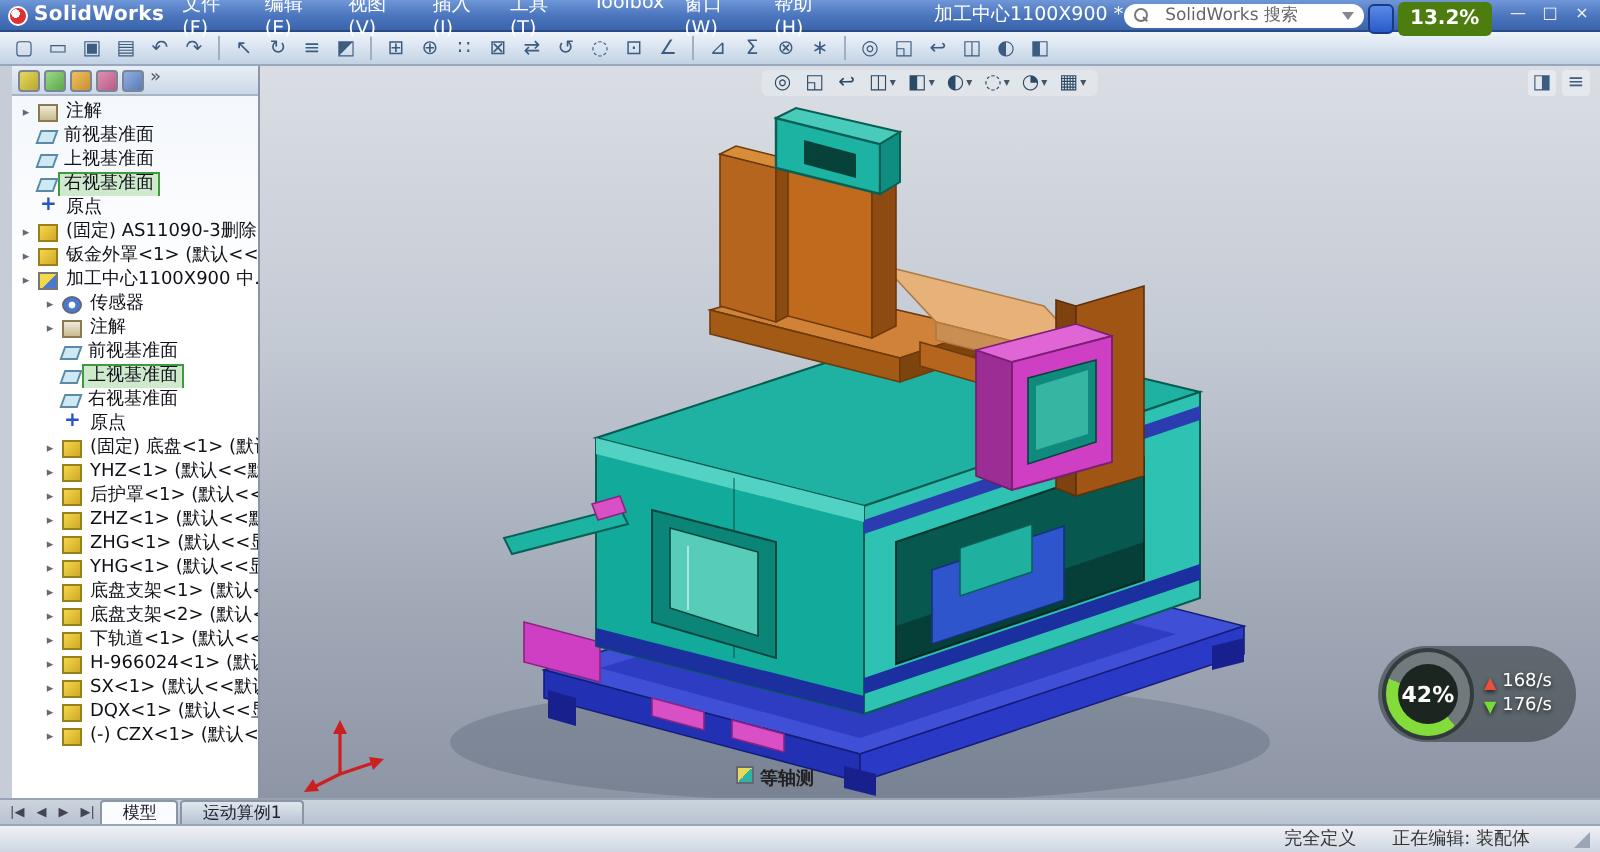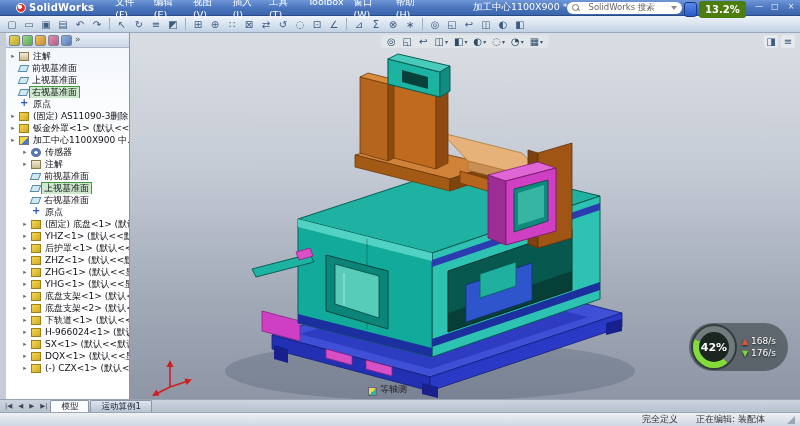--- a/index.html
+++ b/index.html
@@ -4,21 +4,21 @@
 <style>
   *{box-sizing:border-box;margin:0;padding:0}
   html,body{width:800px;height:426px;overflow:hidden;background:#888;
     font-family:"DejaVu Sans","Liberation Sans",sans-serif;}
   .app{position:relative;width:800px;height:426px;overflow:hidden;background:#cfd4dc;}
 
   
   .titlebar{height:16px;display:flex;align-items:center;
     background:linear-gradient(180deg,#6f97d8 0%,#4a74bc 55%,#3a64ac 100%);
     border-bottom:1px solid #2a4a84;color:#fff;font-size:9.5px;position:relative;z-index:30;}
-  .logo{display:flex;align-items:center;gap:3px;padding:0 16px;}
+  .logo{display:flex;align-items:center;gap:3px;padding:0 4px;}
   .logo-mark{width:10px;height:10px;border-radius:50%;
     background:radial-gradient(circle at 35% 35%,#ffffff 0 28%,#e03030 30% 100%);
     border:1px solid #fff;}
   .logo-text{font-weight:bold;font-size:10px;letter-spacing:.2px;}
   .menus{display:flex;}
   .menus span{padding:0 5px;cursor:default;}
   .doc-title{margin-left:42px;font-size:9.5px;white-space:nowrap;}
   .searchbox{margin-left:auto;margin-right:118px;width:122px;height:12px;background:#fff;
     border-radius:7px;display:flex;align-items:center;gap:9px;padding:0 5px;color:#666;font-size:8.5px;}
   .mag{position:relative;width:7px;height:7px;flex:none;}
@@ -81,22 +81,22 @@
 
   .hud{position:absolute;left:50%;top:2px;transform:translateX(-50%);display:flex;align-items:center;gap:2px;
     background:rgba(240,244,248,.38);border-radius:3px;padding:1px 4px;}
   .hud-btn{display:flex;align-items:center;gap:1px;font-size:10px;color:#2c4a66;padding:0 2px;}
   .hud-caret{font-size:6px;color:#456;}
 
   .vp-corner{position:absolute;top:2px;right:5px;display:flex;gap:3px;}
   .vp-corner span{width:14px;height:13px;display:flex;align-items:center;justify-content:center;
     font-size:10px;color:#3c5c80;background:rgba(255,255,255,.35);border-radius:2px;}
 
-  .view-label{position:absolute;left:238px;bottom:3px;display:flex;align-items:flex-end;gap:3px;
-    font-size:9px;color:#222;}
+  .view-label{position:absolute;left:238px;bottom:3px;display:flex;align-items:flex-start;gap:3px;
+    font-size:9px;color:#222;font-weight:bold;}
   .vl-icon{width:9px;height:9px;background:linear-gradient(135deg,#e8d85a 50%,#2ab5a5 50%);border:1px solid #667;}
 
   .triad{position:absolute;left:18px;bottom:2px;}
 
   
   .gauge{position:absolute;right:12px;bottom:28px;display:flex;align-items:center;gap:7px;
     background:rgba(20,30,26,.45);border-radius:30px;padding:3px 12px 3px 4px;}
   .donut{width:42px;height:42px;border-radius:50%;position:relative;flex:none;
     background:conic-gradient(from 140deg,#84dc3a 0 42%,rgba(150,160,155,.35) 42% 100%);
     box-shadow:0 0 0 2px rgba(10,18,14,.5);}

